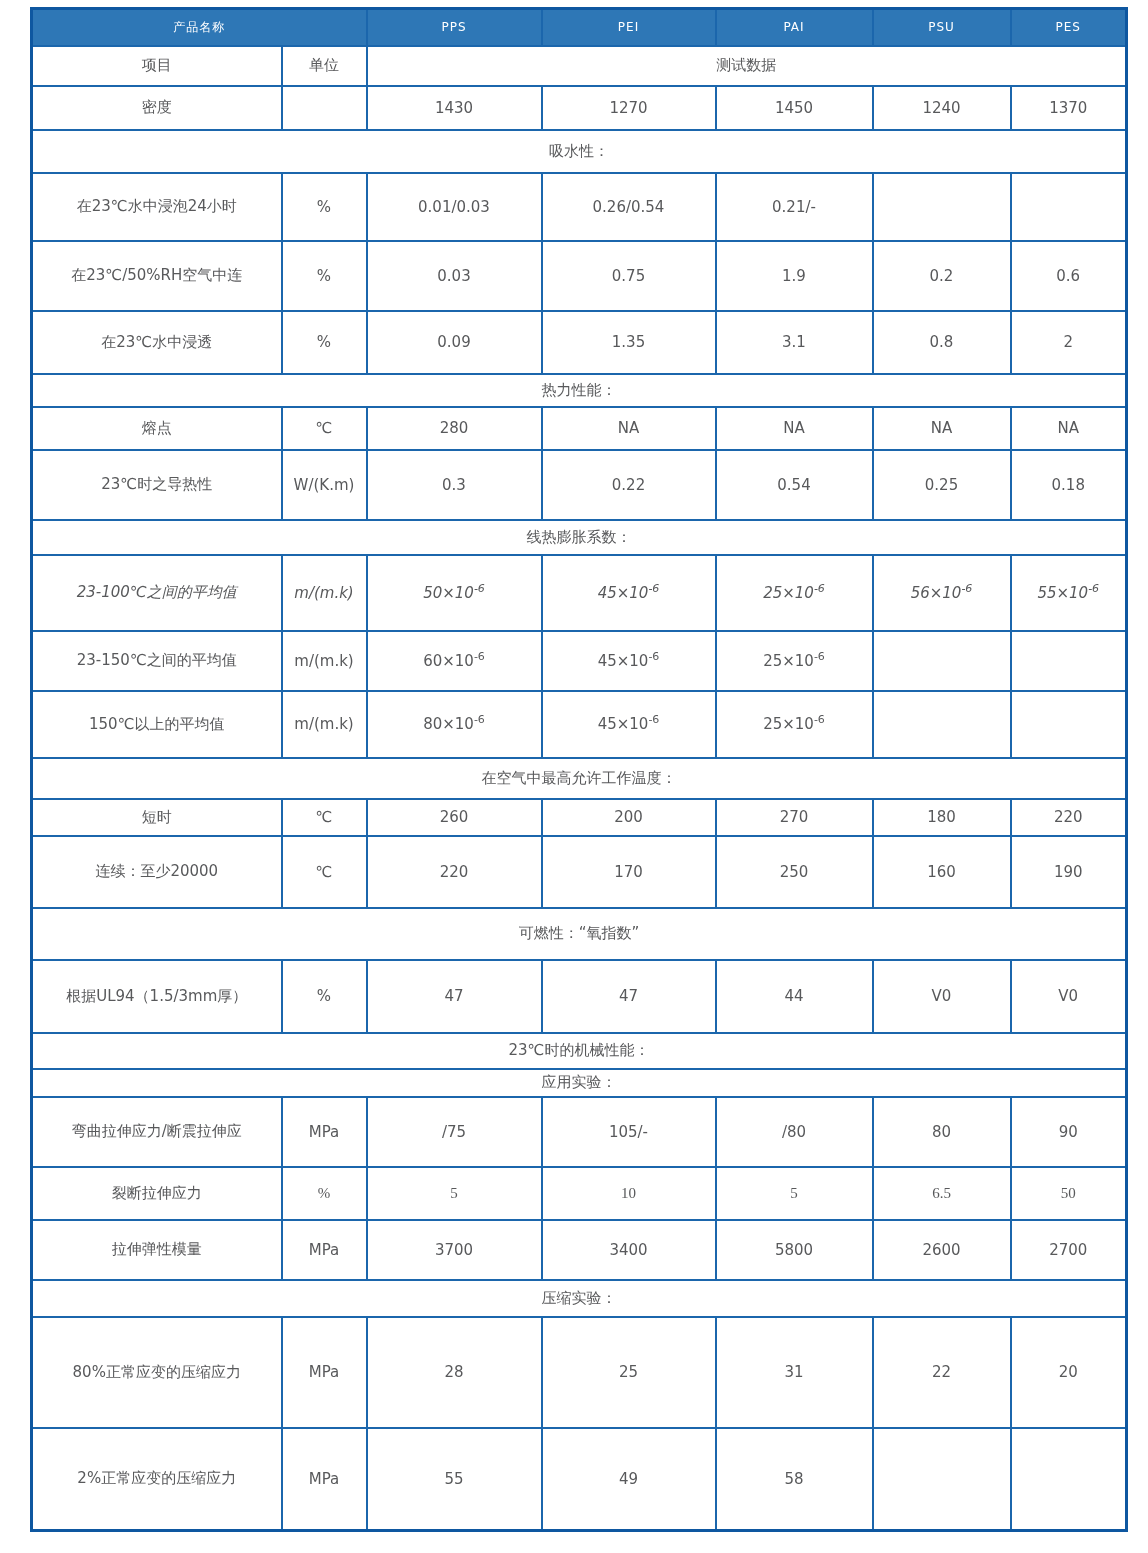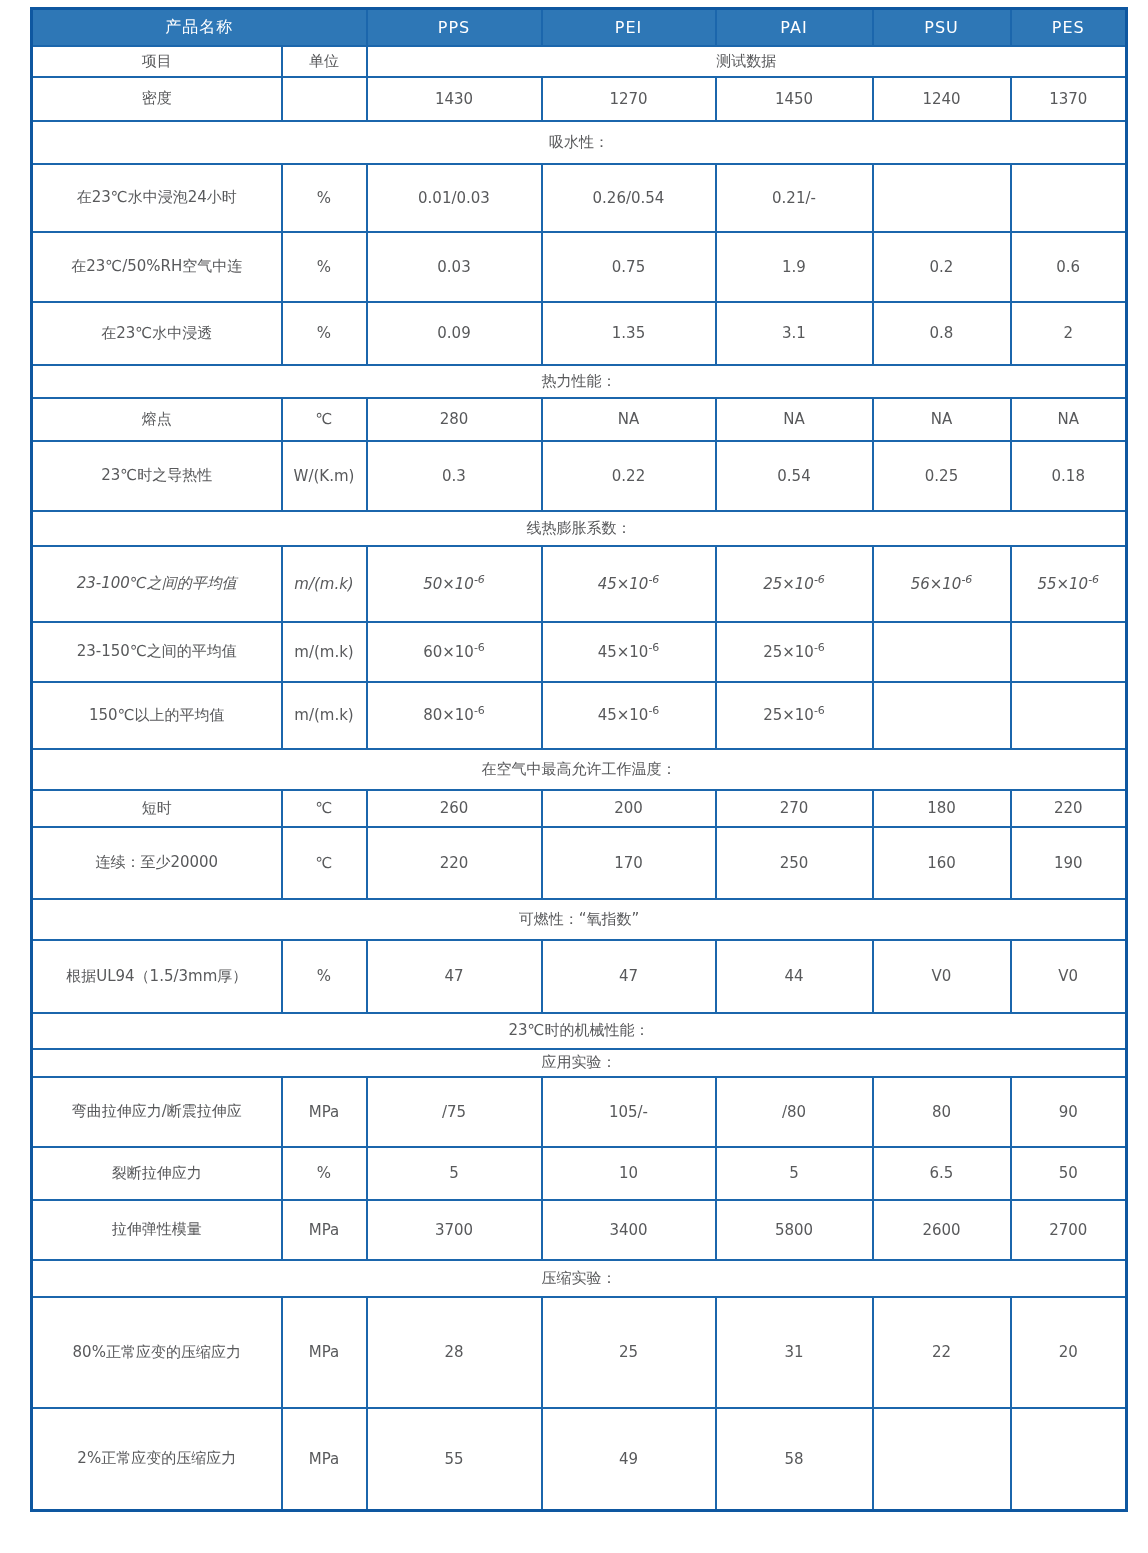--- a/index.html
+++ b/index.html
@@ -34,25 +34,25 @@
     font-size: 15px;
     font-weight: 400;
     color: #58595b;
     padding: 2px 4px;
     box-sizing: border-box;
     overflow: hidden;
   }
   tr.main-header th {
     background: #2e77b6;
     color: #ffffff;
-    font-size: 16px;
+    font-size: 12px;
     letter-spacing: 1px;
   }
   tr.main-header { height: 37px; }
-  tr.sub-header  { height: 31px; }
+  tr.sub-header  { height: 40px; }
   td.label-cell { color: #4d4f53; }
   td.section-cell {
     text-align: left;
     padding-left: 21px;
     color: #4d4f53;
   }
   td.value-cell sup {
     font-size: 11px;
     line-height: 0;
   }
@@ -65,26 +65,26 @@
   tbody tr:nth-child(6)  { height: 33px; }
   tbody tr:nth-child(7)  { height: 43px; }
   tbody tr:nth-child(8)  { height: 70px; }
   tbody tr:nth-child(9)  { height: 35px; }
   tbody tr:nth-child(10) { height: 76px; font-style: italic; }
   tbody tr:nth-child(11) { height: 60px; }
   tbody tr:nth-child(12) { height: 67px; }
   tbody tr:nth-child(13) { height: 41px; }
   tbody tr:nth-child(14) { height: 37px; }
   tbody tr:nth-child(15) { height: 72px; }
-  tbody tr:nth-child(16) { height: 41px; margin-top: 40px; }
+  tbody tr:nth-child(16) { height: 52px; margin-top: 40px; }
   tbody tr:nth-child(17) { height: 73px; }
   tbody tr:nth-child(18) { height: 36px; }
   tbody tr:nth-child(19) { height: 28px; }
   tbody tr:nth-child(20) { height: 70px; }
-  tbody tr:nth-child(21) { height: 53px; }
+  tbody tr:nth-child(21) { height: 53px; font-family: Liberation Serif, serif; }
   tbody tr:nth-child(22) { height: 60px; }
   tbody tr:nth-child(23) { height: 37px; }
   tbody tr:nth-child(24) { height: 111px; }
   tbody tr:nth-child(25) { height: 103px; }
 </style>
 </head>
 <body>
 
 <div class="page">
   <div class="table-wrap">

